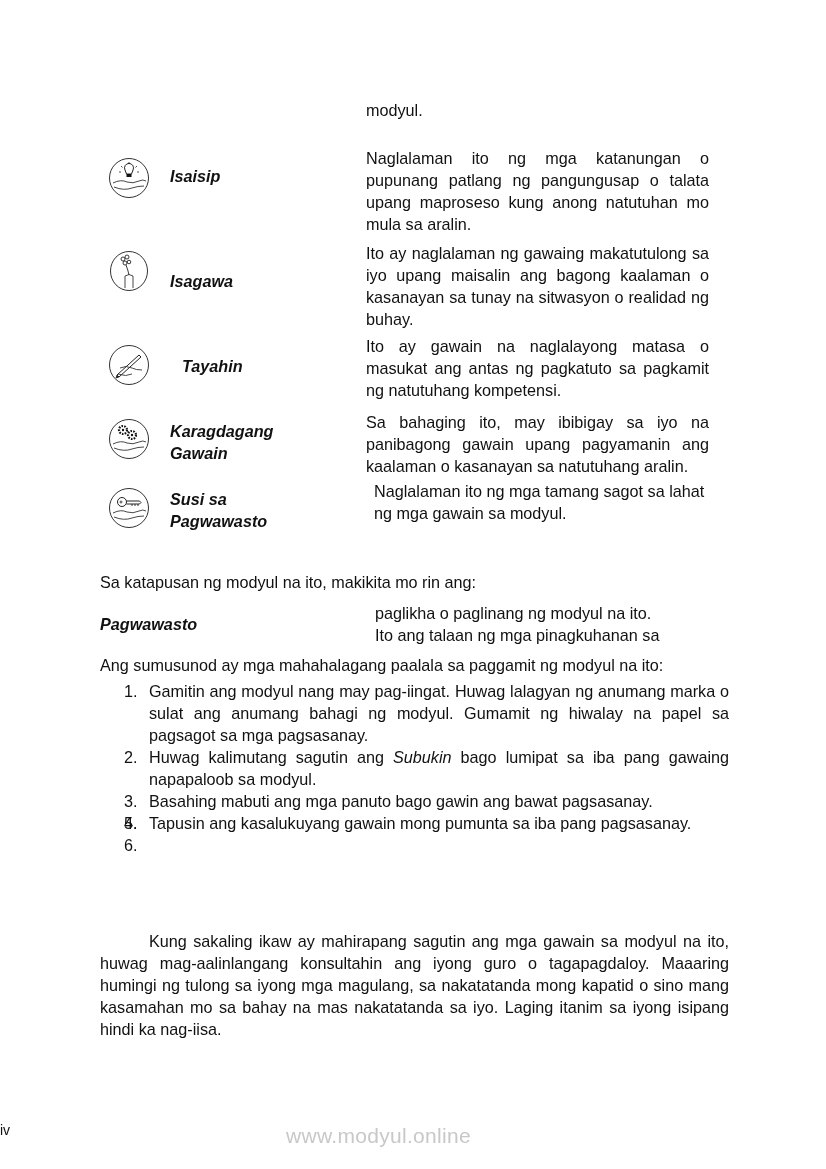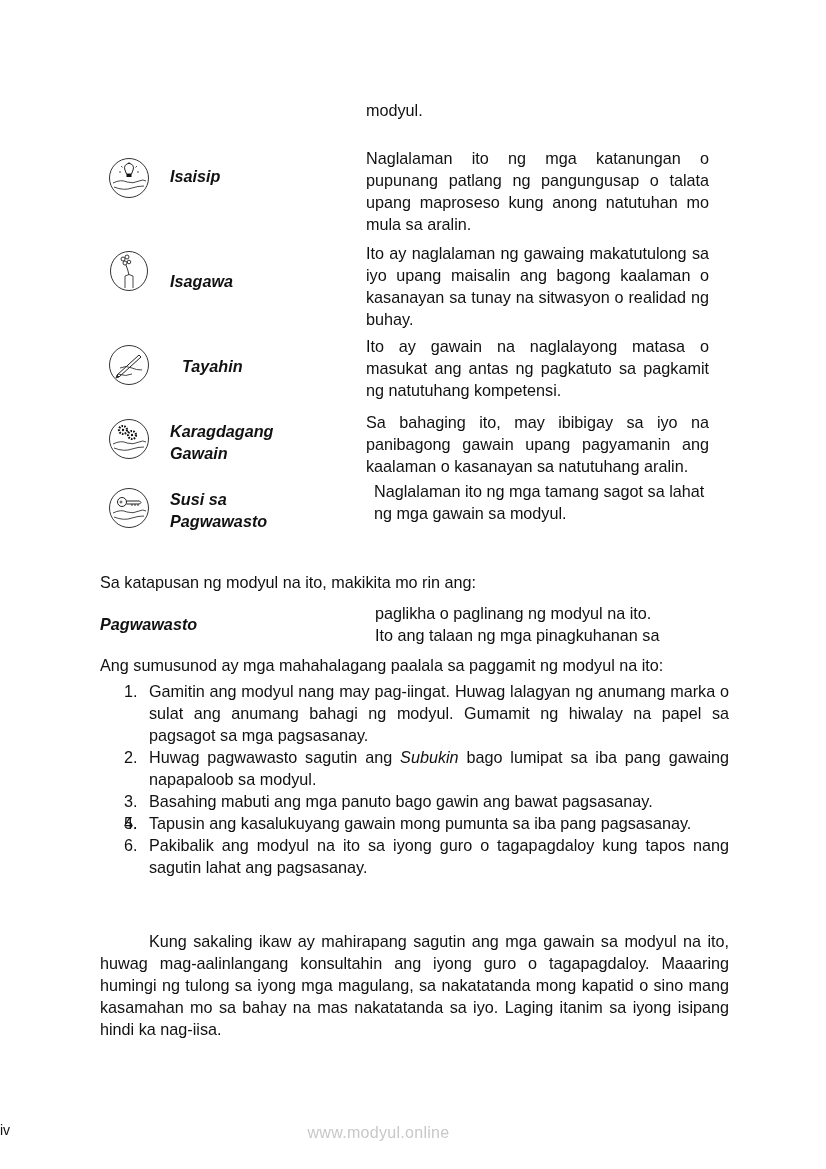--- a/index.html
+++ b/index.html
@@ -8,21 +8,21 @@
   .abs { position: absolute; }
   .desc { position: absolute; left: 366px; width: 343px; line-height: 22px; text-align: justify; text-align-last: left; }
   .label { position: absolute; left: 170px; font-weight: bold; font-style: italic; line-height: 22px; }
   .icon { position: absolute; left: 108px; width: 42px; height: 42px; }
   .icon svg { width: 42px; height: 42px; display: block; }
   .para { position: absolute; left: 100px; width: 629px; line-height: 22px; text-align: justify; }
   .list { position: absolute; left: 124px; width: 605px; margin: 0; padding: 0; list-style: none; }
   .list li { position: relative; padding-left: 25px; line-height: 22px; text-align: justify; text-align-last: left; }
   .list li .num { position: absolute; left: 0; top: 0; }
   .pageno { position: absolute; left: 0; width: 826px; top: 1122px; text-align: left; font-size: 14px; }
-  .watermark { position: absolute; left: 0; width: 757px; top: 1124px; text-align: center; font-size: 16px; color: #c8c8c8; letter-spacing: 0.3px; }
+  .watermark { position: absolute; left: 0; width: 757px; top: 1124px; text-align: center; font-size: 21px; color: #c8c8c8; letter-spacing: 0.3px; }
 </style>
 </head>
 <body>
 
 <div class="abs" style="left:366px; top:99px; line-height:22px;">modyul.</div>
 
 <div>
   <div class="icon" style="top:157px;">
     <svg viewBox="0 0 42 42">
         <circle cx="21" cy="21" r="19.5" fill="none" stroke="#333" stroke-width="1"></circle>
@@ -108,23 +108,23 @@
   <div class="abs" style="left:375px; top:602px; line-height:22px;">
     <div>paglikha o paglinang ng modyul na ito.</div>
     <div>Ito ang talaan ng mga pinagkuhanan sa</div>
   </div>
 </div>
 
 <div class="abs" style="left:100px; top:654px; line-height:22px;">Ang sumusunod ay mga mahahalagang paalala sa paggamit ng modyul na ito:</div>
 
 <ol class="list" style="top:680px;">
   <li><span class="num">1.</span><span>Gamitin ang modyul nang may pag-iingat. Huwag lalagyan ng anumang marka o sulat ang anumang bahagi ng modyul. Gumamit ng hiwalay na papel sa pagsagot sa mga pagsasanay.</span></li>
-  <li><span class="num">2.</span><span><span>Huwag pagwawasto sagutin ang </span><em>Subukin</em><span> bago lumipat sa iba pang gawaing napapaloob sa modyul.</span></span></li>
+  <li><span class="num">2.</span><span><span>Huwag kalimutang sagutin ang </span><em>Subukin</em><span> bago lumipat sa iba pang gawaing napapaloob sa modyul.</span></span></li>
   <li><span class="num">3.</span><span>Basahing mabuti ang mga panuto bago gawin ang bawat pagsasanay.</span></li>
   <li><span class="num">4.</span></li>
   <li><span class="num">5.</span><span>Tapusin ang kasalukuyang gawain mong pumunta sa iba pang pagsasanay.</span></li>
-  <li><span class="num">6.</span><span>Pakibalik ang modyul na ito sa iyong guro o tagapagdaloy kung tapos nang sagutin lahat ang pagsasanay.</span></li>
+  <li><span class="num">6.</span></li>
 </ol>
 
 <div class="para" style="top:930px; text-indent:49px;">Kung sakaling ikaw ay mahirapang sagutin ang mga gawain sa modyul na ito, huwag mag-aalinlangang konsultahin ang iyong guro o tagapagdaloy. Maaaring humingi ng tulong sa iyong mga magulang, sa nakatatanda mong kapatid o sino mang kasamahan mo sa bahay na mas nakatatanda sa iyo. Laging itanim sa iyong isipang hindi ka nag-iisa.</div>
 
 <div class="watermark">www.modyul.online</div>
 <div class="pageno">iv</div>
 
 </body></html>

